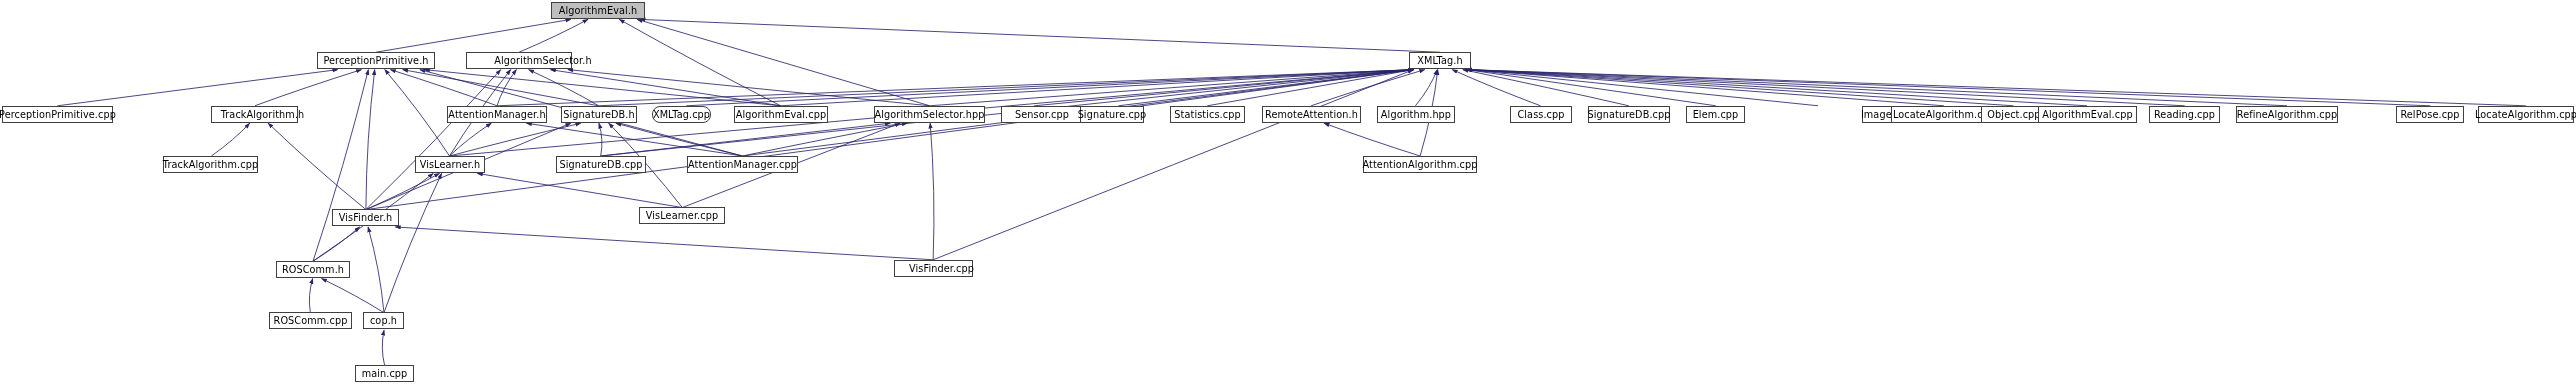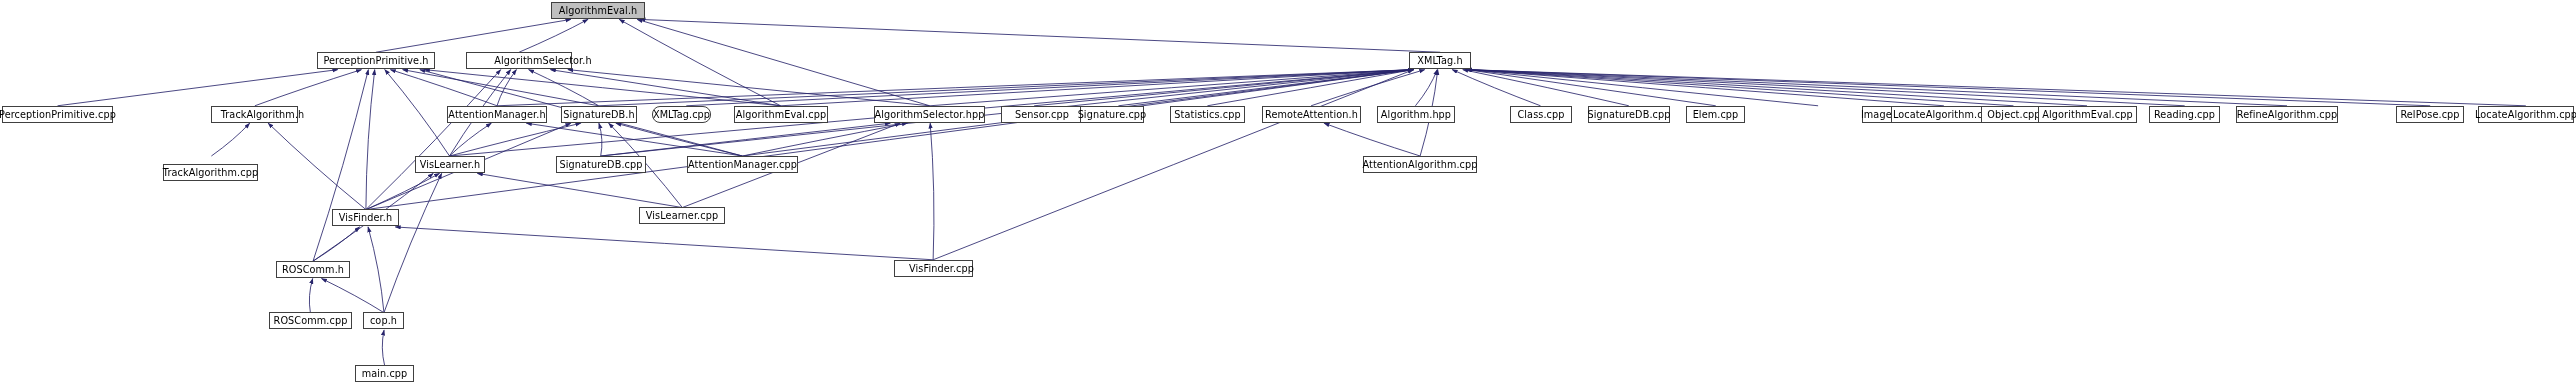--- a/index.html
+++ b/index.html
@@ -115,21 +115,21 @@
     <div class="node thick" style="left: 1588px; top: 106px; width: 82px;">SignatureDB.cpp</div>
     <div class="node thick" style="left: 1686px; top: 106px; width: 59px;">Elem.cpp</div>
     <div class="node thick" style="left: 1862px; top: 106px; width: 112px; text-align: center;">ImageInputSystem.cpp</div>
     <div class="node thick" style="left: 1891px; top: 106px; width: 106px;">LocateAlgorithm.cpp</div>
     <div class="node thick" style="left: 1981px; top: 106px; width: 66px;">Object.cpp</div>
     <div class="node thick" style="left: 2038px; top: 106px; width: 99px;">AlgorithmEval.cpp</div>
     <div class="node thick" style="left: 2149px; top: 106px; width: 71px;">Reading.cpp</div>
     <div class="node thick" style="left: 2236px; top: 106px; width: 102px;">RefineAlgorithm.cpp</div>
     <div class="node thick" style="left: 2396px; top: 106px; width: 68px;">RelPose.cpp</div>
     <div class="node thick" style="left: 2478px; top: 106px; width: 96px;">LocateAlgorithm.cpp</div>
-    <div class="node thick" style="left: 163px; top: 164px; width: 95px;">TrackAlgorithm.cpp</div>
+    <div class="node thick" style="left: 163px; top: 156px; width: 95px;">TrackAlgorithm.cpp</div>
     <div class="node thick" style="left: 415px; top: 156px; width: 70px;">VisLearner.h</div>
     <div class="node thick" style="left: 556px; top: 156px; width: 90px;">SignatureDB.cpp</div>
     <div class="node thick" style="left: 687px; top: 156px; width: 111px;">AttentionManager.cpp</div>
     <div class="node thick" style="left: 1363px; top: 156px; width: 114px;">AttentionAlgorithm.cpp</div>
     <div class="node" style="left: 639px; top: 207px; width: 86px;">VisLearner.cpp</div>
     <div class="node thick" style="left: 332px; top: 209px; width: 67px;">VisFinder.h</div>
     <div class="node thick" style="left: 276px; top: 261px; width: 74px;">ROSComm.h</div>
     <div class="node thick" style="left: 894px; top: 260px; width: 79px; padding-left: 16px;">VisFinder.cpp</div>
     <div class="node thick" style="left: 269px; top: 312px; width: 83px;">ROSComm.cpp</div>
     <div class="node thick" style="left: 363px; top: 312px; width: 41px;">cop.h</div>

